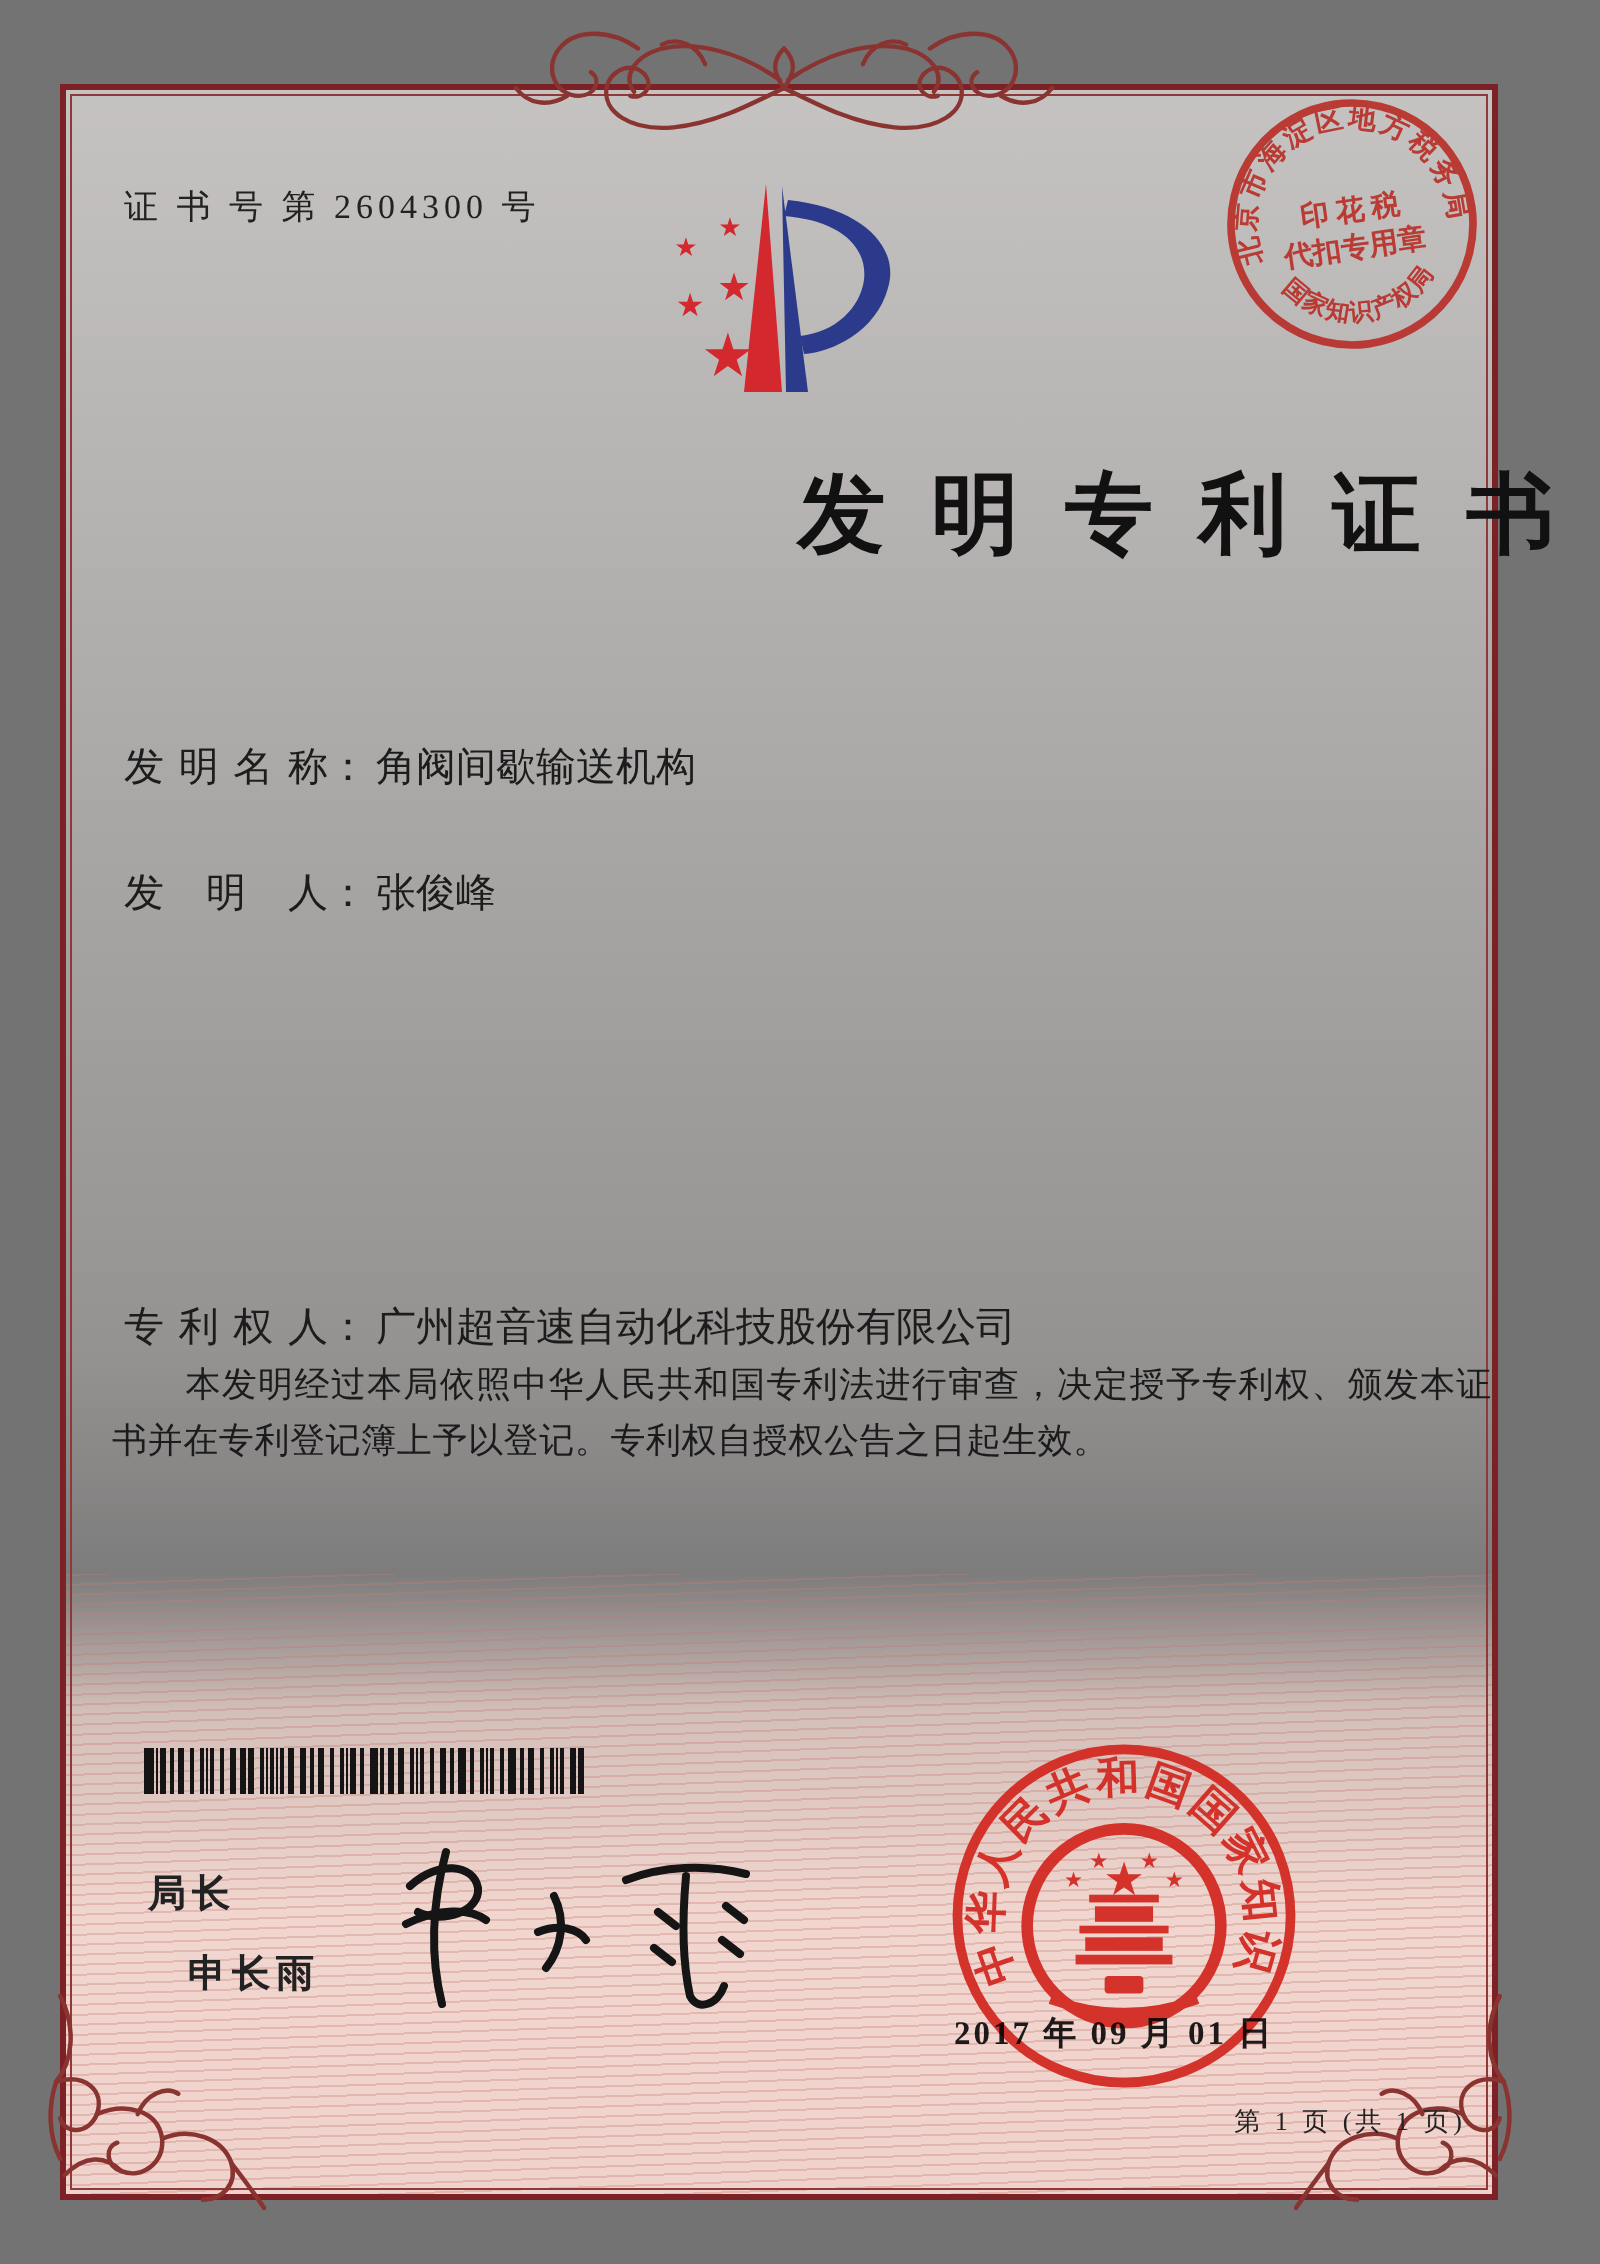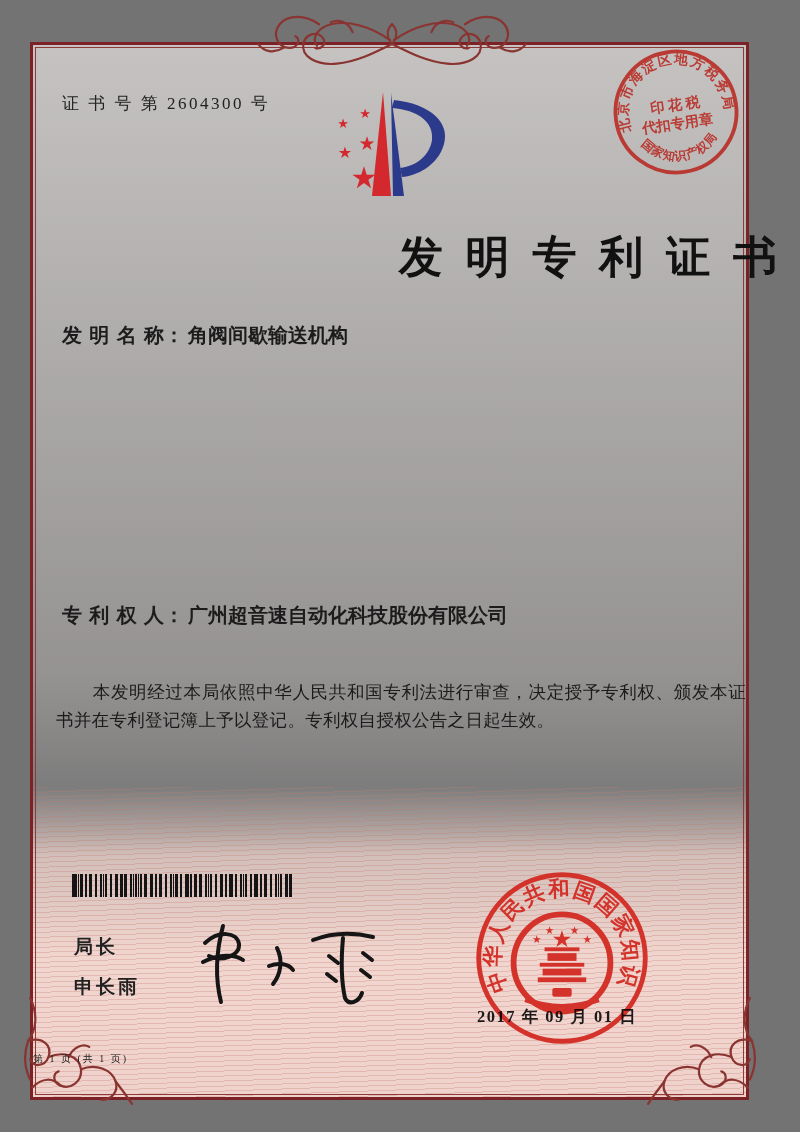--- a/index.html
+++ b/index.html
@@ -41,21 +41,21 @@
   .tax-stamp{
     position:absolute;left:610px;top:46px;width:132px;height:132px;z-index:4;
     transform:rotate(-8deg);opacity:.94;
   }
   .doc-title{
     position:absolute;left:0;top:208px;width:800px;z-index:4;
     text-align:right;font-size:44px;font-weight:700;color:#111;
     letter-spacing:0.52em;text-indent:0.52em;margin-top:20px;
   }
   
-  .field{position:absolute;left:62px;z-index:4;font-size:20px;font-weight:700;white-space:nowrap;}
+  .field{position:absolute;left:62px;z-index:4;font-size:20px;font-weight:400;white-space:nowrap;margin-top:48px;}
   .flabel{display:inline-block;width:102px;text-align:justify;text-align-last:justify;}
   .colon{display:inline-block;margin-right:4px;}
   
   .legal{
     position:absolute;left:56px;top:662px;width:690px;z-index:4;
     font-size:17.5px;line-height:1.6;text-align:justify;letter-spacing:0.3px;
     font-weight:500;color:#1b1b1b;margin-top:16px;
   }
   .legal p{margin:0;text-indent:2.1em;}
   
@@ -67,33 +67,33 @@
       repeating-linear-gradient(90deg,#141414 0 1px,rgba(0,0,0,0) 1px 7px),
       repeating-linear-gradient(90deg,rgba(0,0,0,0) 0 3px,#141414 3px 4px,rgba(0,0,0,0) 4px 11px);
   }
   
   .signer{
     position:absolute;left:74px;z-index:4;
     font-family:"Liberation Sans","DejaVu Sans",sans-serif;
     font-size:19px;font-weight:700;color:#222;letter-spacing:3px;text-align:center;
   }
   .signer-title{top:934px;}
-  .signer-name{top:974px;}
+  .signer-name{top:974px;margin-left:20px;}
   .signature{position:absolute;left:185px;top:908px;width:220px;height:104px;z-index:5;}
   
   .big-seal{position:absolute;left:470px;top:866px;width:184px;height:184px;z-index:4;opacity:.95;}
   .seal-date{
     position:absolute;left:477px;top:1006px;z-index:6;
     font-size:16.5px;font-weight:600;letter-spacing:1.5px;color:#1f1f1f;
     mix-blend-mode:multiply;white-space:nowrap;
   }
   
   .footer{
     position:absolute;left:33px;top:1052px;width:700px;z-index:4;
-    text-align:left;font-size:10px;letter-spacing:2px;color:#222;
+    text-align:right;font-size:13px;letter-spacing:2px;color:#222;
   }
   .orn-stroke{fill:none;stroke:#8a3431;stroke-width:2.2;stroke-linecap:round;}
 </style>
 </head>
 <body>
 
 <div class="page">
 
   <div class="frame">
     <div class="guilloche"></div>
@@ -158,20 +158,23 @@
       <textPath href="#taxBottom">国家知识产权局</textPath>
     </text>
     <text x="60" y="58" font-size="13" font-weight="bold" fill="#b9332c" text-anchor="middle">印 花 税</text>
     <text x="60" y="75" font-size="13" font-weight="bold" fill="#b9332c" text-anchor="middle">代扣专用章</text>
   </svg>
 
   <div class="doc-title">发明专利证书</div>
 
   <div class="field" style="top:322px">
     <span class="flabel">发明名称</span><span class="colon">：</span><span class="fvalue">角阀间歇输送机构</span>
+  </div>
+  <div class="field" style="top:385px">
+    <span class="flabel">发明人</span><span class="colon">：</span><span class="fvalue">张俊峰</span>
   </div>
   <div class="field" style="top:602px">
     <span class="flabel">专利权人</span><span class="colon">：</span><span class="fvalue">广州超音速自动化科技股份有限公司</span>
   </div>
 
   <div class="legal">
     <p>本发明经过本局依照中华人民共和国专利法进行审查，决定授予专利权、颁发本证书并在专利登记簿上予以登记。专利权自授权公告之日起生效。</p>
   </div>
 
   <div class="barcode"></div>

